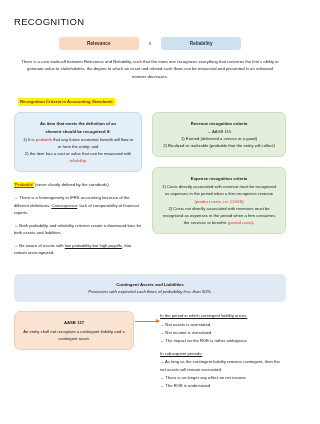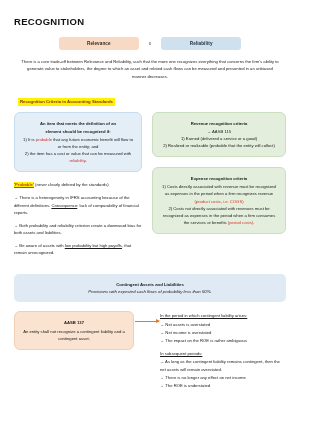--- a/index.html
+++ b/index.html
@@ -19,21 +19,21 @@
     position: relative;
     width: 300px;
     height: 424px;
     box-sizing: border-box;
     padding: 16px 14px 0 14px;
   }
 
   
   .doc-title {
     font-size: 9.5px;
-    font-weight: bold;
+    font-weight: normal;
     letter-spacing: .3px;
     color: #111;
     margin: 0 0 10px 0;
   }
 
   
   .tradeoff-row {
     display: flex;
     align-items: center;
     justify-content: center;

